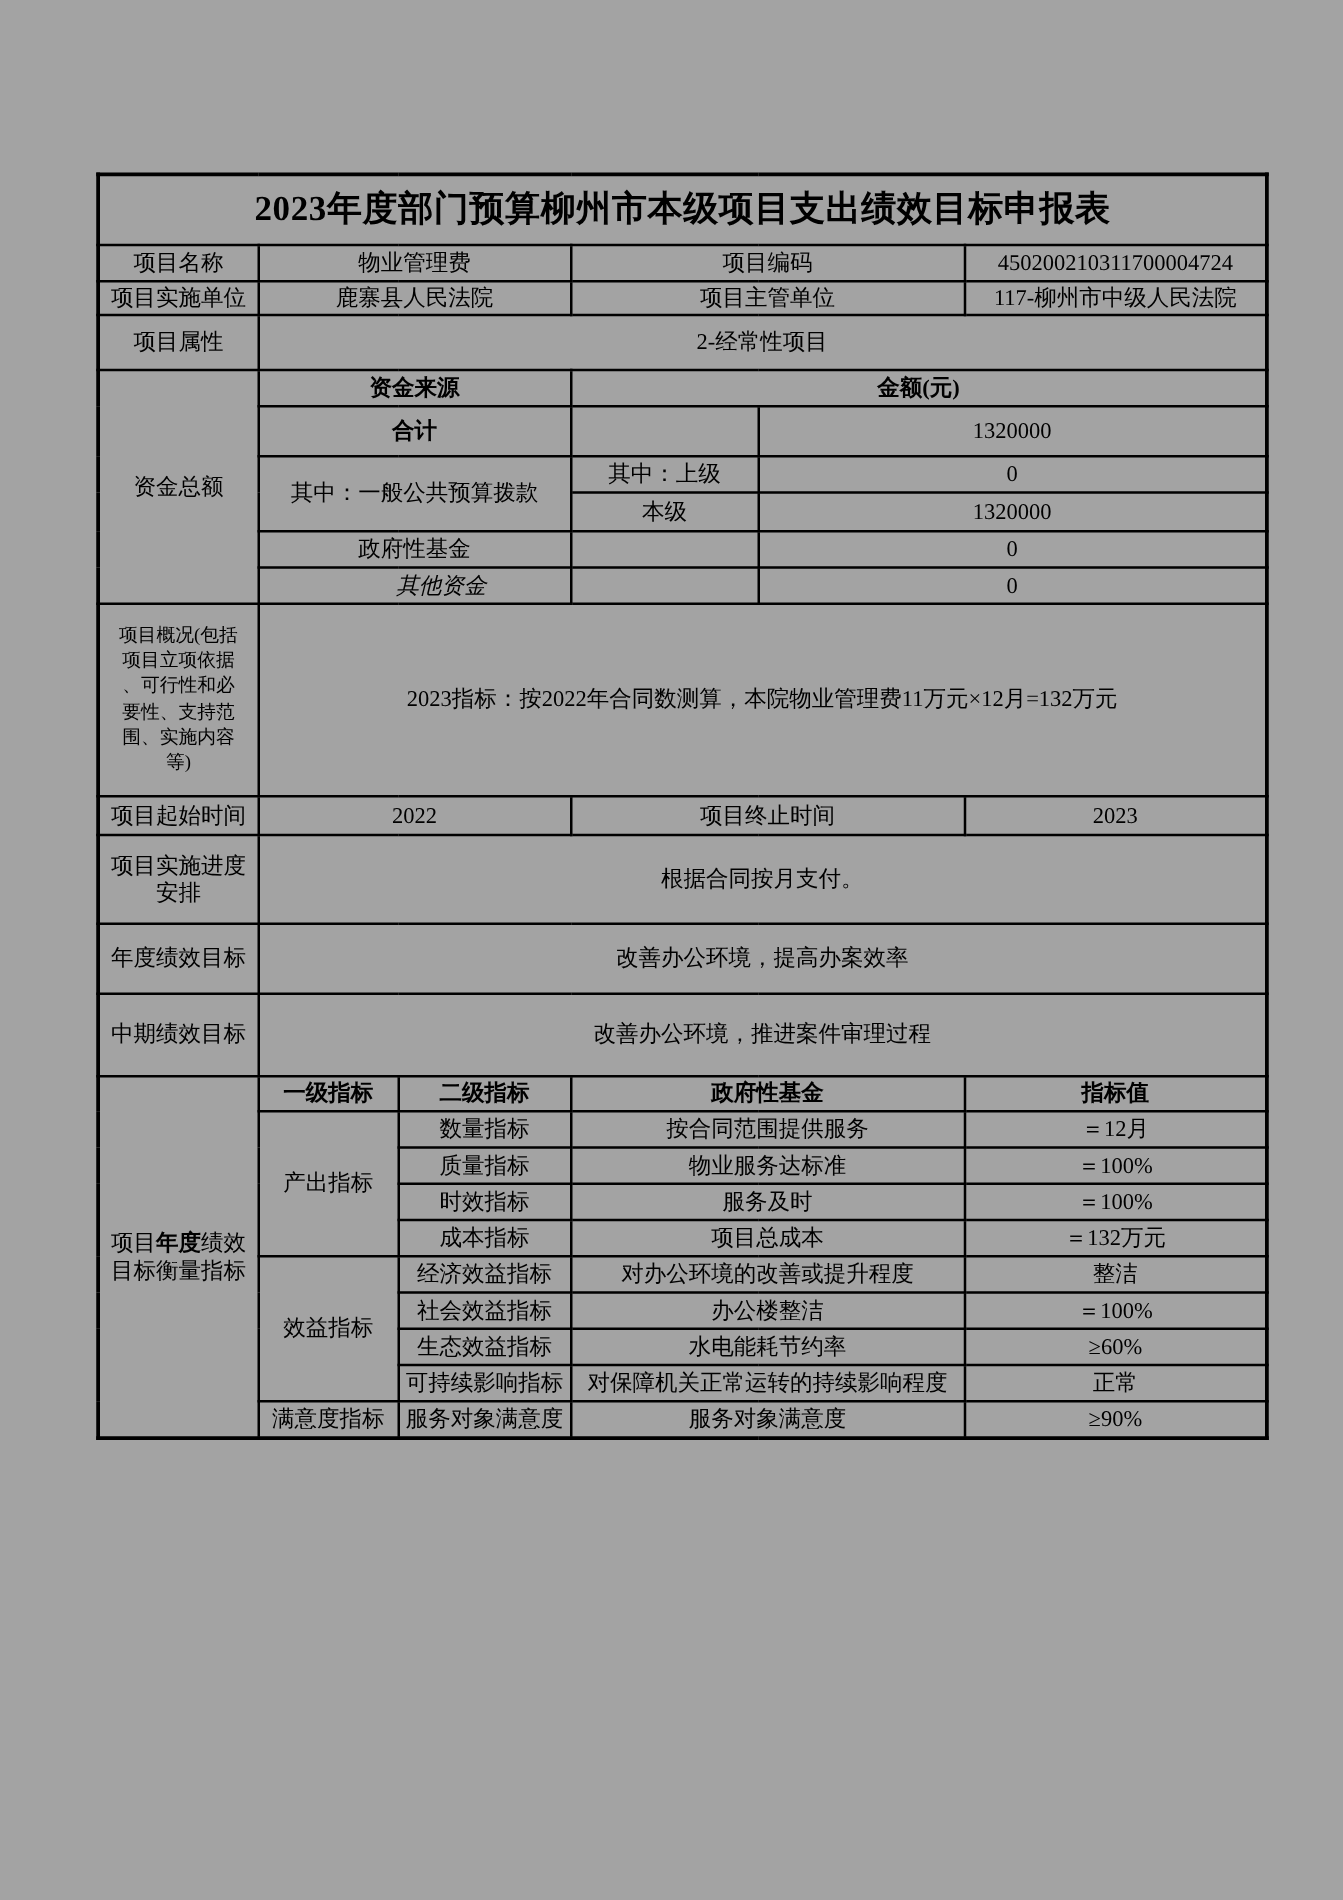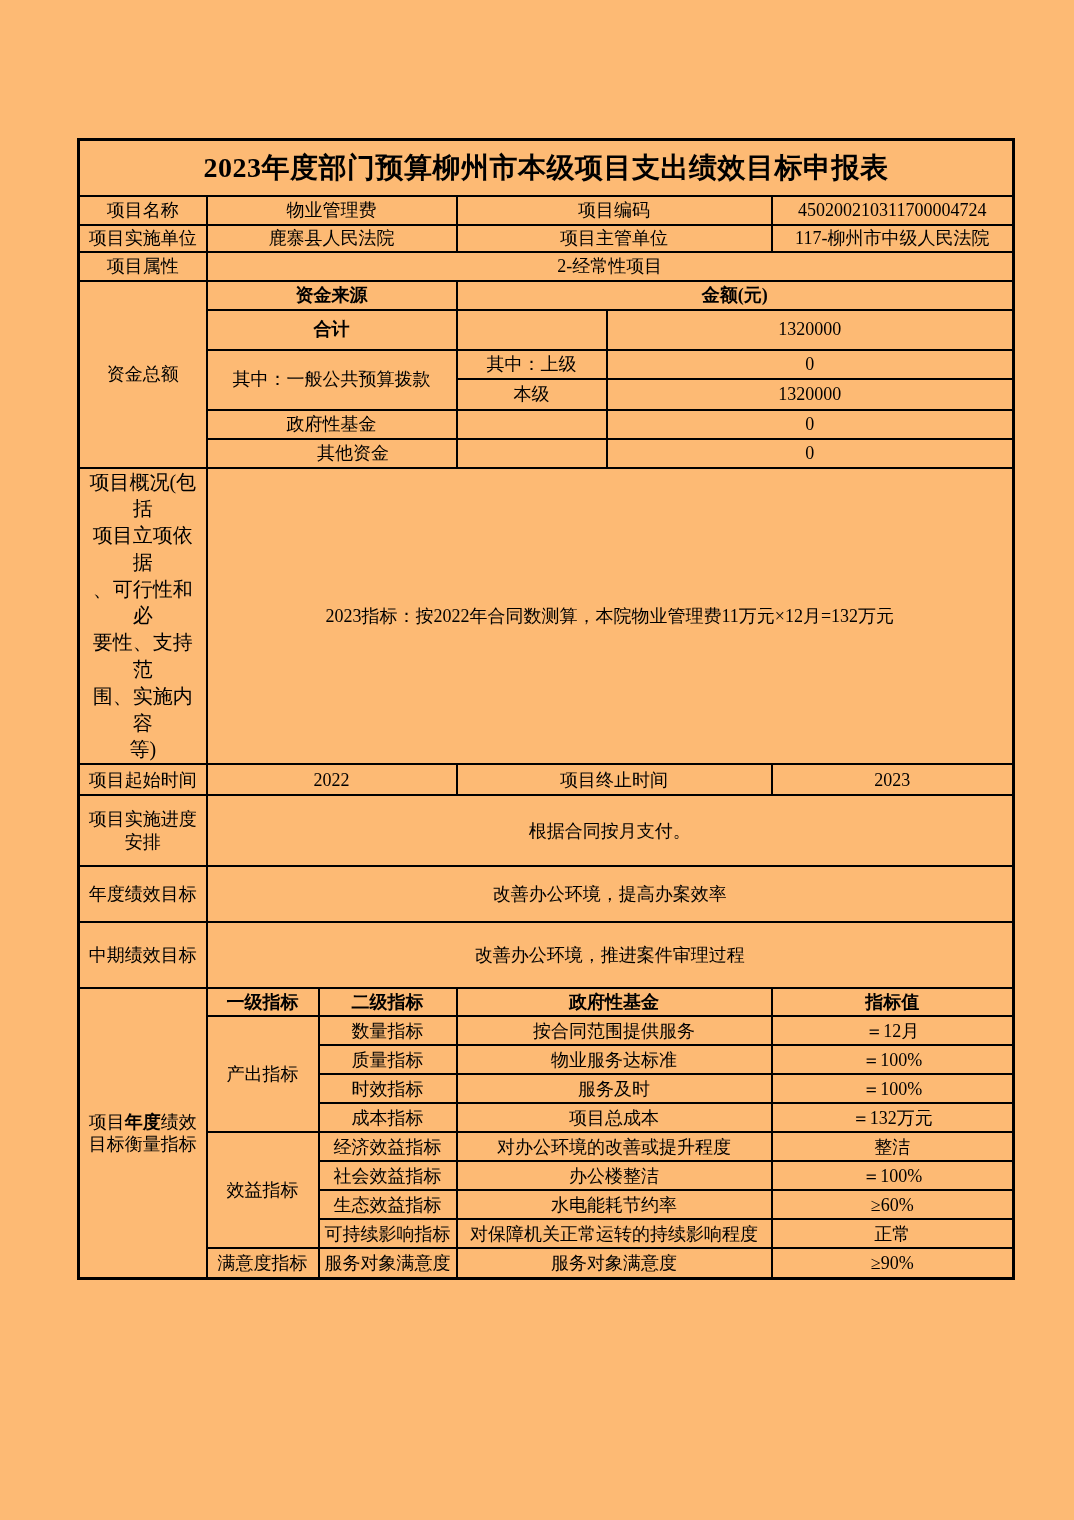--- a/index.html
+++ b/index.html
@@ -1,19 +1,19 @@
 <!DOCTYPE html>
 <html><head>
 <meta charset="utf-8">
 <style>
   html, body { margin:0; padding:0; background:#ffffff; }
   .page {
     position:relative;
     width:1074px; height:1520px;
-    background:#fdba74;
+    background:#a3a3a3;
     color:#000;
     font-family:"Liberation Serif","DejaVu Serif",serif;
   }
   table.form {
     position:absolute; left:77px; top:138px;
     width:935px;
     border-collapse:collapse;
     table-layout:fixed;
     border:3px solid #000;
   }
@@ -27,22 +27,22 @@
     overflow:hidden;
     word-break:break-all;
   }
   td.title-cell {
     font-size:28px;
     font-weight:bold;
     letter-spacing:0.5px;
   }
   .bold { font-weight:bold; }
   .preline { white-space:pre-line; }
-  .overview-label { line-height:1.34; font-size:20px; }
-  .indent-right { padding-left:46px; }
+  .overview-label { line-height:1.34; font-size:15px; }
+  .indent-right { padding-left:46px;font-style:italic; }
   .measure-label div { width:118px; margin:0 auto; text-align:center; }
 </style>
 </head>
 <body>
 
 <div class="page">
   <table class="form">
     <colgroup>
       <col style="width:128px">
         <col style="width:112px">
@@ -64,21 +64,21 @@
       <td>450200210311700004724</td>
     </tr>
 
     <tr style="height:27px">
       <td>项目实施单位</td>
       <td colspan="2">鹿寨县人民法院</td>
       <td colspan="2">项目主管单位</td>
       <td>117-柳州市中级人民法院</td>
     </tr>
 
-    <tr style="height:29px">
+    <tr style="height:44px">
       <td>项目属性</td>
       <td colspan="5">2-经常性项目</td>
     </tr>
 
     <tr style="height:29px">
       <td rowspan="6">资金总额</td>
       <td colspan="2" class="bold">资金来源</td>
       <td colspan="3" class="bold">金额(元)</td>
     </tr>
     <tr style="height:40px">

